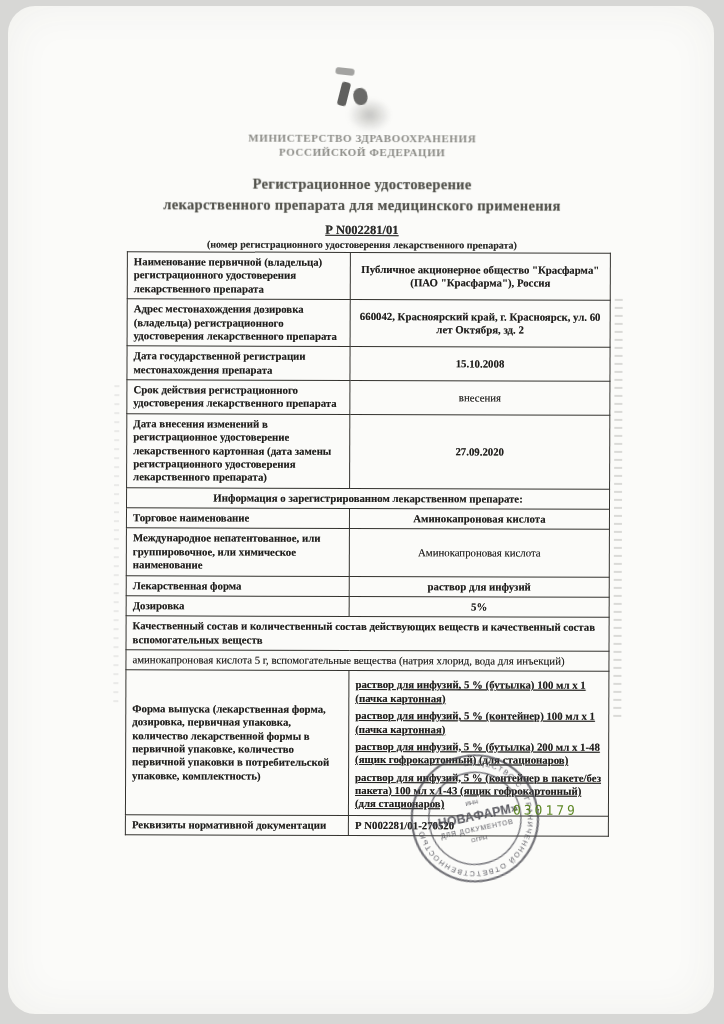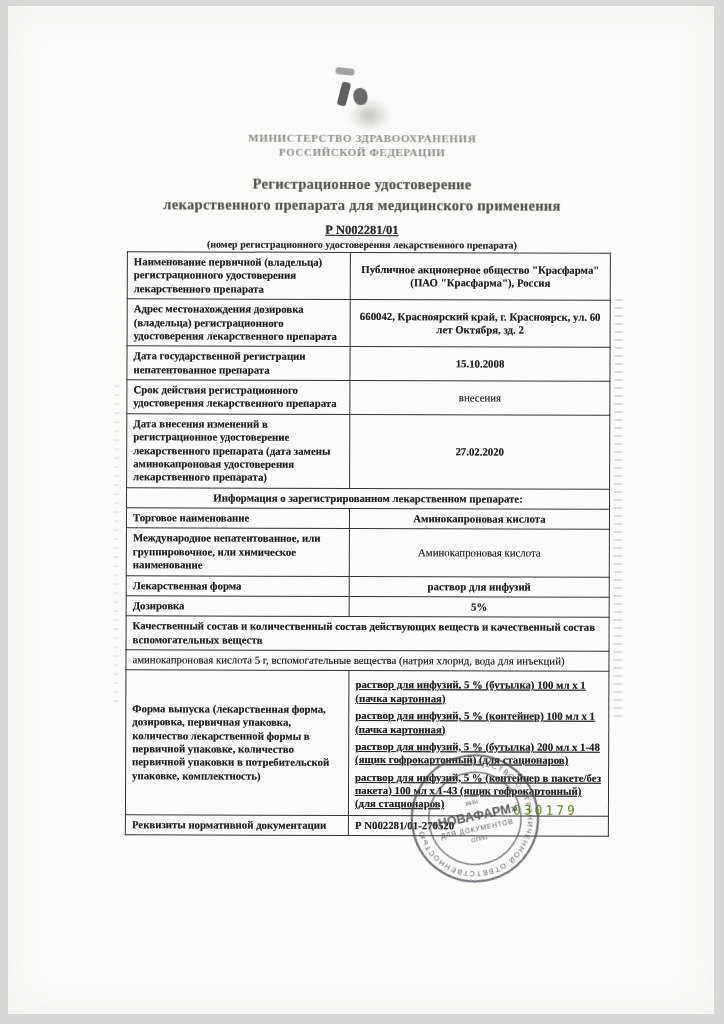--- a/index.html
+++ b/index.html
@@ -8,20 +8,21 @@
     width: 724px; height: 1024px;
     background: #d7d7d5;
     font-family: "Liberation Serif", serif;
     position: relative;
     overflow: hidden;
   }
   .page {
     position: absolute; left: 8px; top: 6px; right: 10px; bottom: 10px;
     background: #fbfbf9;
     box-shadow: inset 0 0 45px rgba(60,60,55,0.06);
+    border-radius: 27px;
   }
   .content { position: absolute; inset: 0; transform: rotate(0.2deg); }
 
   
   .smudge { position: absolute; background: #3a3a38; filter: blur(0.6px); }
   .s1 { left: 330px; top: 76px; width: 9px; height: 24px; transform: rotate(14deg); opacity: .8; border-radius: 3px; }
   .s2 { left: 344px; top: 82px; width: 14px; height: 17px; transform: rotate(-9deg); opacity: .75; border-radius: 45%; }
   .s3 { left: 326px; top: 62px; width: 19px; height: 7px; transform: rotate(6deg); opacity: .45; border-radius: 3px; }
   .emblem-ghost {
     position: absolute; left: 338px; top: 92px; width: 44px; height: 34px;
@@ -137,30 +138,30 @@
       <tbody>
         <tr>
           <td class="lbl">Наименование первичной (владельца) регистрационного удостоверения лекарственного препарата</td>
           <td class="val">Публичное акционерное общество "Красфарма" (ПАО "Красфарма"), Россия</td>
         </tr>
         <tr>
           <td class="lbl">Адрес местонахождения дозировка (владельца) регистрационного удостоверения лекарственного препарата</td>
           <td class="val">660042, Красноярский край, г. Красноярск, ул. 60 лет Октября, зд. 2</td>
         </tr>
         <tr>
-          <td class="lbl">Дата государственной регистрации непатентованное препарата</td>
+          <td class="lbl">Дата государственной регистрации местонахождения препарата</td>
           <td class="val">15.10.2008</td>
         </tr>
         <tr>
           <td class="lbl">Срок действия регистрационного удостоверения лекарственного препарата</td>
           <td class="val-plain">внесения</td>
         </tr>
         <tr>
-          <td class="lbl">Дата внесения изменений в регистрационное удостоверение лекарственного препарата (дата замены аминокапроновая удостоверения лекарственного препарата)</td>
-          <td class="val">27.02.2020</td>
+          <td class="lbl">Дата внесения изменений в регистрационное удостоверение лекарственного картонная (дата замены регистрационного удостоверения лекарственного препарата)</td>
+          <td class="val">27.09.2020</td>
         </tr>
         <tr>
           <td class="full-center" colspan="2">Информация о зарегистрированном лекарственном препарате:</td>
         </tr>
         <tr>
           <td class="lbl">Торговое наименование</td>
           <td class="val">Аминокапроновая кислота</td>
         </tr>
         <tr>
           <td class="lbl">Международное непатентованное, или группировочное, или химическое наименование</td>

